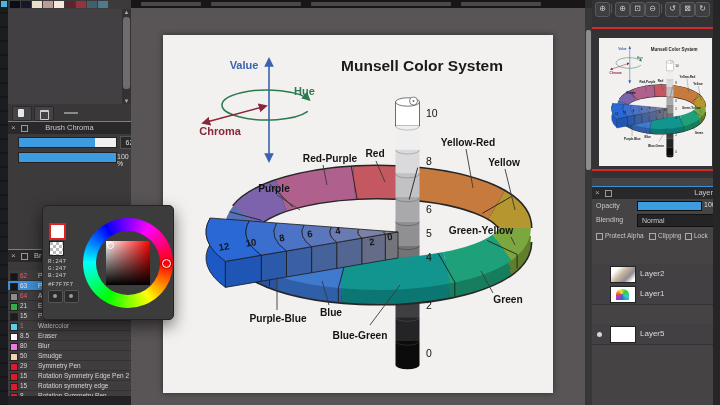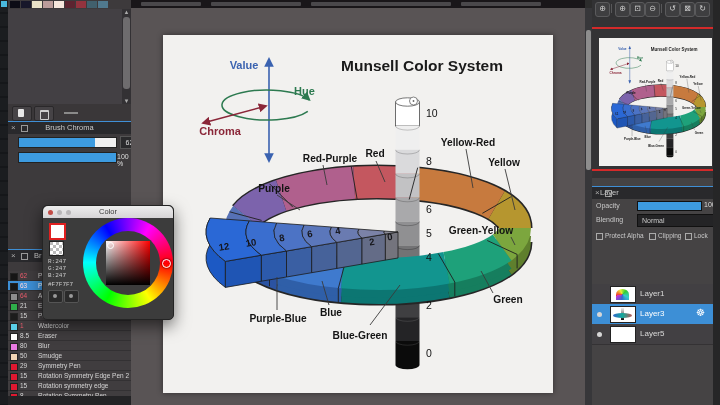--- a/index.html
+++ b/index.html
@@ -576,59 +576,51 @@
         </g>
       </svg>
     </div>
         </div>
       <div class="redline" style="top:151px"></div>
     </div>
 
     <div id="layer-panel-head">
       <span class="ph-x" style="position:absolute;left:3px;color:#aaa;font-size:8px">×</span>
       <span style="position:absolute;left:13px;top:3px;width:5px;height:5px;border:1px solid #999"></span>
-      <span style="position:absolute;left:8px;width:100%;text-align:left">Layer</span>
+      <span style="position:absolute;left:0;width:100%;text-align:right">Layer</span>
     </div>
     <span class="lp-row-label" style="top:202px">Opacity</span>
     <div id="lp-opacity-track">
         <div id="lp-opacity-fill"></div>
       </div>
     <span id="lp-opacity-val">100</span>
     <span class="lp-row-label" style="top:216px">Blending</span>
     <div id="lp-blend-box">Normal</div>
     <span class="chk" style="left:4px"><span class="box"></span><span>Protect Alpha</span></span>
     <span class="chk" style="left:57px"><span class="box"></span><span>Clipping</span></span>
     <span class="chk" style="left:93px"><span class="box"></span><span>Lock</span></span>
 
+    <div class="lrow" style="top:264px">
+      <span class="lthumb th-sketch"></span>
+      <span class="lname">Layer2</span>
+    </div>
     <div class="lrow" style="top:284px">
       <span class="lthumb th-fan"></span>
       <span class="lname">Layer1</span>
-    </div>
-    <div class="lrow sel" style="top:304px">
-      <span class="leye"></span>
-      <span class="lthumb th-diagram"></span>
-      <span class="lname">Layer3</span>
-      <span class="lgear">☸</span>
     </div>
     <div class="lrow" style="top:324px">
       <span class="leye"></span>
       <span class="lthumb"></span>
       <span class="lname">Layer5</span>
     </div>
   </div>
 
   <div id="right-edge" class="abs"></div>
 
   <div id="color-window" class="abs">
-    <div id="cw-titlebar">
-      <span class="tl" style="left:5px;background:#c24b45"></span>
-      <span class="tl" style="left:14px;background:#b8b6b8"></span>
-      <span class="tl" style="left:23px;background:#b8b6b8"></span>
-      <span>Color</span>
-    </div>
     <div id="cw-swatch"></div>
     <div id="cw-checker"></div>
     <span class="cw-rgb" style="top:52px">R:247</span>
     <span class="cw-rgb" style="top:59px">G:247</span>
     <span class="cw-rgb" style="top:66px">B:247</span>
     <span class="cw-rgb" style="top:75px">#F7F7F7</span>
     <span class="cw-btn" style="left:5px"></span>
     <span class="cw-btn" style="left:21px"></span>
     <div id="hue-ring"></div>
     <div id="hue-hole"></div>

